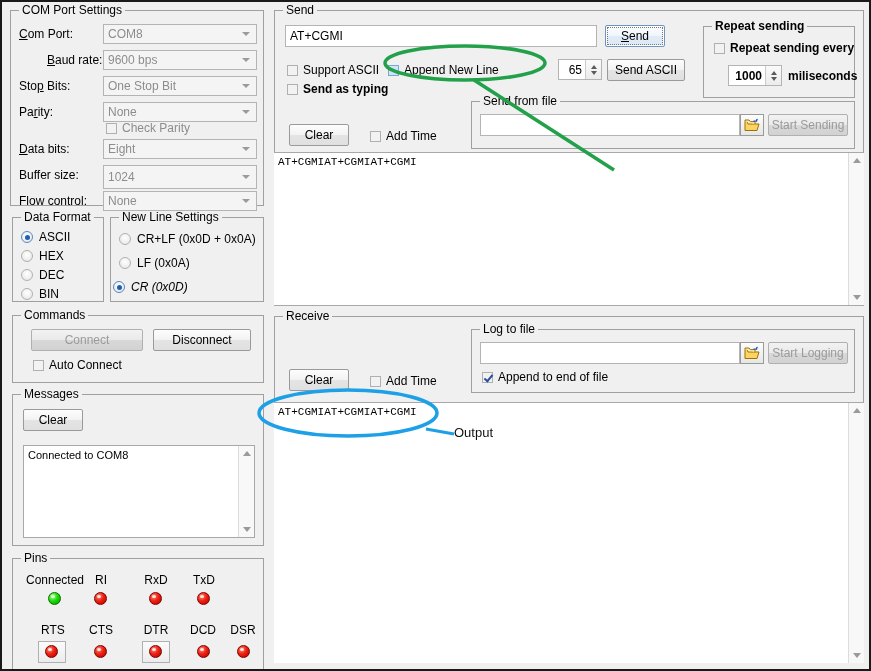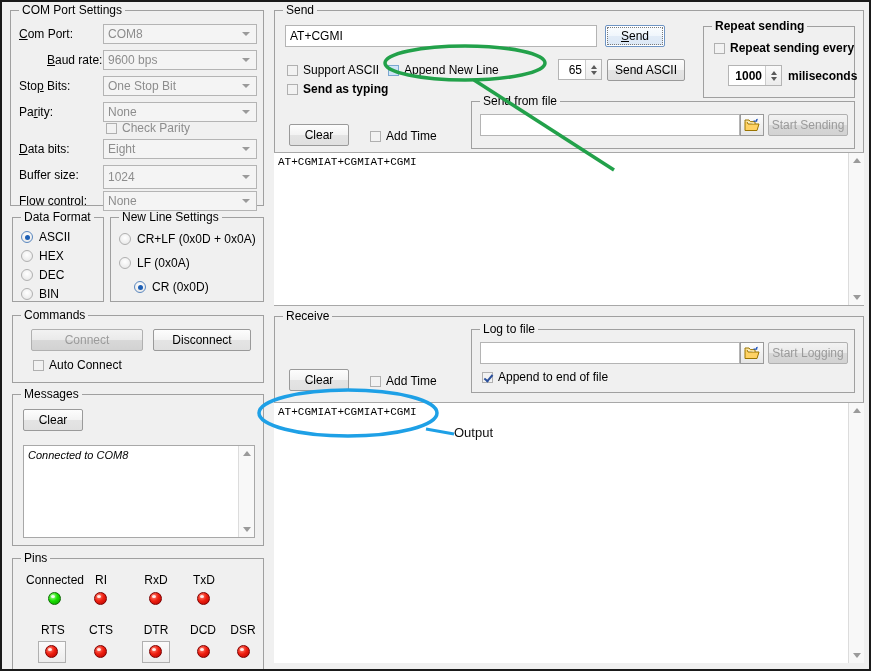--- a/index.html
+++ b/index.html
@@ -412,21 +412,21 @@
     <div class="gb-title">New Line Settings</div>
 
     <div class="radio" style="left:8px; top:14px;">
       <span class="dot"></span>
       <span class="rtext">CR+LF (0x0D + 0x0A)</span>
     </div>
     <div class="radio" style="left:8px; top:38px;">
       <span class="dot"></span>
       <span class="rtext">LF (0x0A)</span>
     </div>
-    <div class="radio on" style="left:23px; top:62px;">
+    <div class="radio on" style="left:2px; top:62px;font-style:italic;">
       <span class="dot"></span>
       <span class="rtext">CR (0x0D)</span>
     </div>
   </div>
 
   <div class="group" style="left:10px; top:313px; width:252px; height:68px;">
     <div class="gb-inner"></div>
     <div class="gb-title">Commands</div>
 
     <div class="btn disabled" style="left:18px; top:13px; width:112px; height:22px;">
@@ -442,21 +442,21 @@
   </div>
 
   <div class="group" style="left:10px; top:392px; width:252px; height:152px;">
     <div class="gb-inner"></div>
     <div class="gb-title">Messages</div>
 
     <div class="btn" style="left:10px; top:14px; width:60px; height:22px;">
       <span>Clear</span>
     </div>
 
-    <div class="area" style="left:10px; top:50px; width:232px; height:93px;font-style:italic;">
+    <div class="area" style="left:10px; top:50px; width:232px; height:93px;">
       <div class="content">Connected to COM8</div>
       <div class="sbar">
         <span class="tri up"></span>
         <span class="tri dn"></span>
       </div>
     </div>
   </div>
 
   <div class="group" style="left:10px; top:556px; width:252px; height:125px;">
     <div class="gb-inner"></div>

